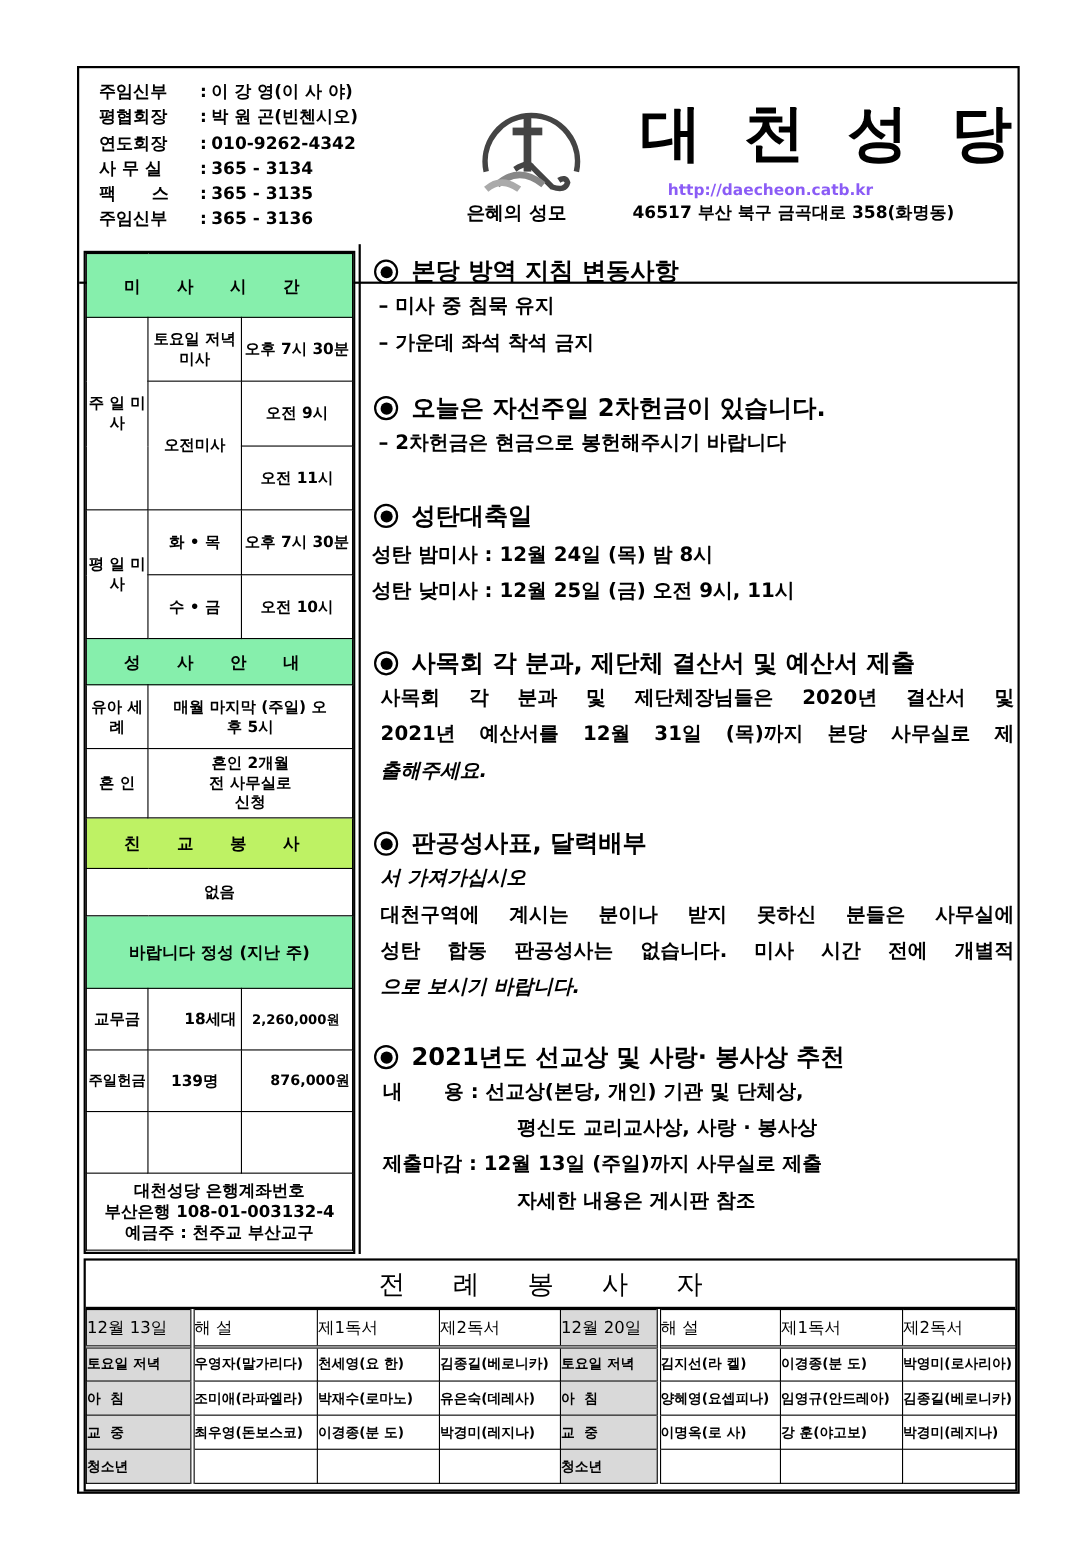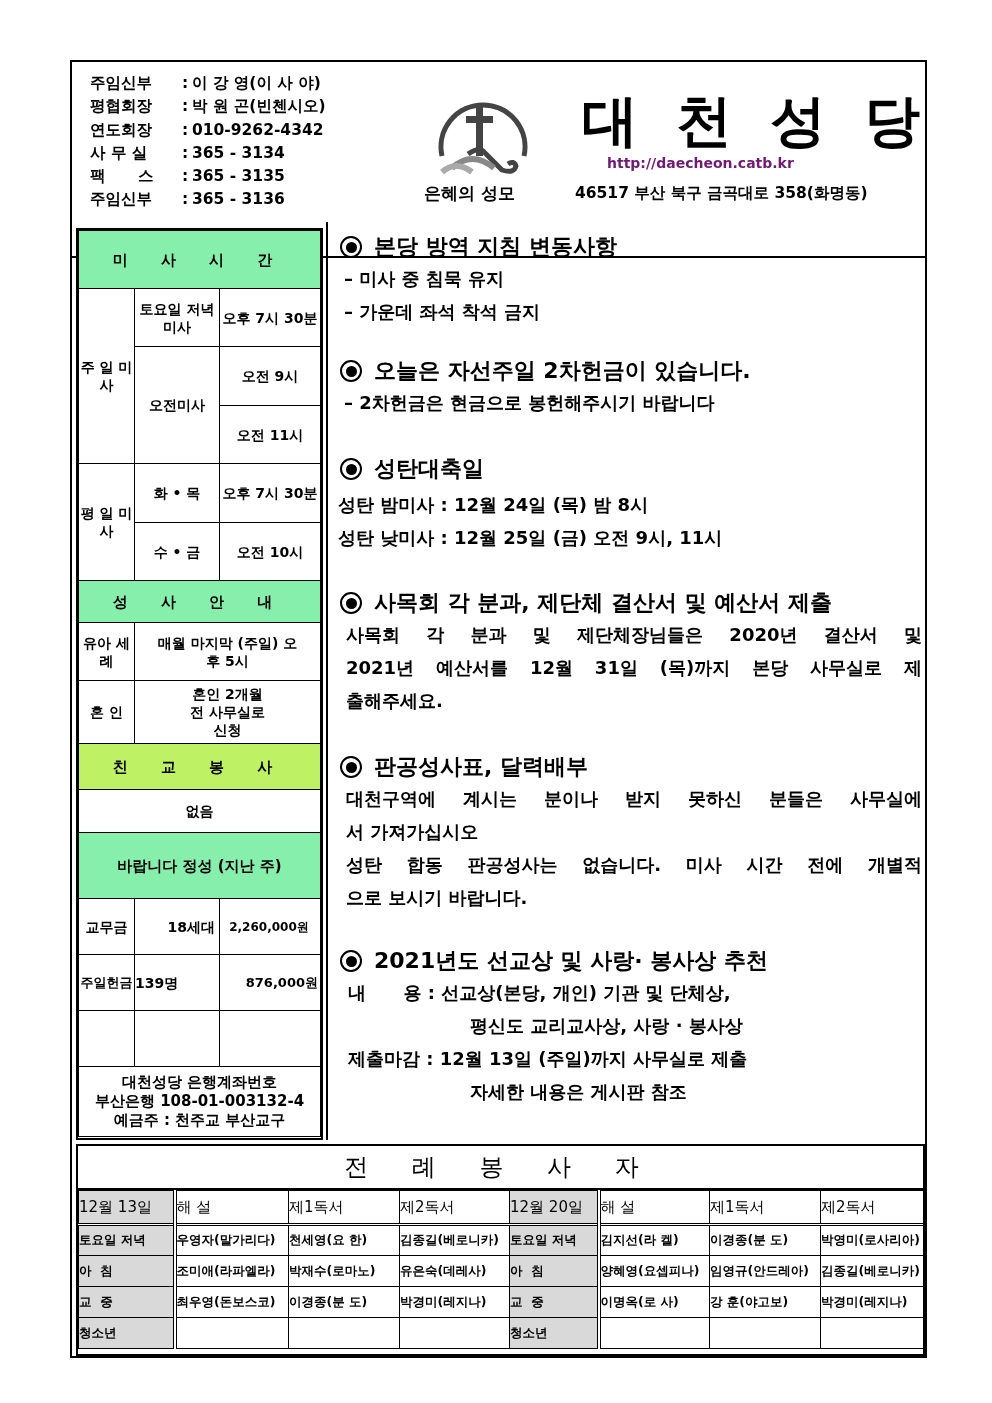--- a/index.html
+++ b/index.html
@@ -11,21 +11,21 @@
   
   .header { position: absolute; left: 0; top: 0; width: 853px; height: 196px; border-bottom: 2px solid #000; }
   .info { position: absolute; left: 18px; top: 10px; font-size: 15.5px; font-weight: bold; line-height: 23.3px; }
   .info .row { display: flex; white-space: pre; }
   .info .lbl { width: 88px; display: inline-block; letter-spacing: 0px; }
   .info .sep { width: 14px; display: inline-block; text-align: center; }
 
   .logo { position: absolute; left: 360px; top: 26px; width: 100px; height: 90px; }
   .logo-caption { position: absolute; left: 352px; top: 120px; font-size: 17px; font-weight: bold; }
   .title { position: absolute; left: 510px; top: 22px; font-size: 56px; font-weight: bold; letter-spacing: 38px; white-space: nowrap; }
-  .url { position: absolute; left: 535px; top: 93px; font-size: 14px; color: #701a75; font-weight: bold; }
+  .url { position: absolute; left: 535px; top: 103px; font-size: 14px; color: #8b5cf6; font-weight: bold; }
   .addr { position: absolute; left: 503px; top: 121px; font-size: 15.5px; font-weight: bold; white-space: nowrap; }
 
   
   .left { position: absolute; left: 4px; top: 166px; width: 247px; height: 912px; border: 2px solid #000; }
   .vdiv { position: absolute; left: 254px; top: 160px; width: 2px; height: 918px; background: #000; }
 
   table { border-collapse: collapse; }
   .mtab { width: 243px; font-size: 14px; font-weight: bold; }
   .mtab td { border: 1px solid #000; text-align: center; vertical-align: middle; line-height: 18px; }
   .mtab .gray { background: #86efac; }
@@ -33,21 +33,21 @@
   .mtab .hdr { letter-spacing: 14px; font-size: 15px; }
 
   
   .right { position: absolute; left: 262px; top: 170px; width: 588px; }
   .sec { position: absolute; left: 0; width: 588px; }
   .sec-title { font-size: 22px; font-weight: bold; white-space: nowrap; display: flex; align-items: center; }
   .bullet { width: 22px; height: 22px; border: 2px solid #000; border-radius: 50%; display: inline-flex; align-items: center; justify-content: center; margin-right: 12px; margin-left: 6px; flex-shrink: 0; }
   .bullet::after { content: ""; width: 11px; height: 11px; background: #000; border-radius: 50%; }
   .line { font-size: 18px; font-weight: bold; white-space: nowrap; line-height: 33px; }
   .just { font-size: 18px; font-weight: bold; line-height: 33px; text-align: justify; text-align-last: justify; }
-  .just.last { text-align-last: left; }
+  .just.last { text-align-last: left; font-style: italic; }
 
   
   .bottom { position: absolute; left: 4px; top: 1082px; width: 849px; height: 212px; border: 2px solid #000; }
   .btitle { height: 44px; border-bottom: 2px solid #000; text-align: center; font-size: 24px; line-height: 42px; letter-spacing: 18px; font-family: "DejaVu Sans", sans-serif; }
   .btab { width: 845px; font-size: 12.5px; font-weight: bold; table-layout: fixed; }
   .btab td { border: 1px solid #000; text-align: left; height: 31px; white-space: nowrap; overflow: hidden; }
   .btab tr.hrow td { height: 34px; font-size: 15px; font-weight: normal; }
   .btab td.g { background: #d9d9d9; }
   .btab td.dbl { border-right: 4px double #000; }
   .btab tr.hrow td { border-bottom: 3px double #000; }
@@ -131,21 +131,21 @@
       <tr style="height:66px">
             <td colspan="3" class="gray" style="font-size:15px">바랍니다 정성 (지난 주)</td>
           </tr>
       <tr style="height:56px">
         <td>교무금</td>
         <td style="text-align:right;padding-right:4px">18세대</td>
         <td style="text-align:center;padding-right:2px;font-size:12px">2,260,000원</td>
       </tr>
       <tr style="height:56px">
         <td style="font-size:13px">주일헌금</td>
-        <td style="text-align:left;padding-right:0">139명</td>
+        <td style="text-align:center;padding-right:0">139명</td>
         <td style="text-align:right;padding-right:2px;font-size:13px">876,000원</td>
       </tr>
       <tr style="height:56px">
         <td></td>
         <td></td>
         <td></td>
       </tr>
       <tr style="height:70px">
         <td colspan="3" style="font-size:15px;line-height:19px">
           <div>대천성당 은행계좌번호</div>
@@ -197,22 +197,22 @@
         <div class="just last">출해주세요.</div>
       </div>
     </div>
 
     <div class="sec" style="top:520px">
       <div class="sec-title">
           <span class="bullet"></span>
           <span>판공성사표, 달력배부</span>
         </div>
       <div style="margin-left:12px">
+        <div class="just last">서 가져가십시오</div>
         <div class="just">대천구역에 계시는 분이나 받지 못하신 분들은 사무실에</div>
-        <div class="just last">서 가져가십시오</div>
         <div class="just">성탄 합동 판공성사는 없습니다.  미사 시간 전에 개별적</div>
         <div class="just last">으로 보시기 바랍니다.</div>
       </div>
     </div>
 
     <div class="sec" style="top:714px">
       <div class="sec-title">
           <span class="bullet"></span>
           <span>2021년도 선교상 및 사랑·  봉사상 추천</span>
         </div>

